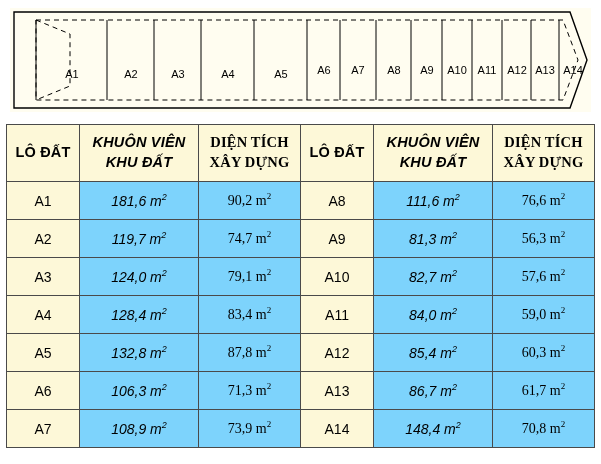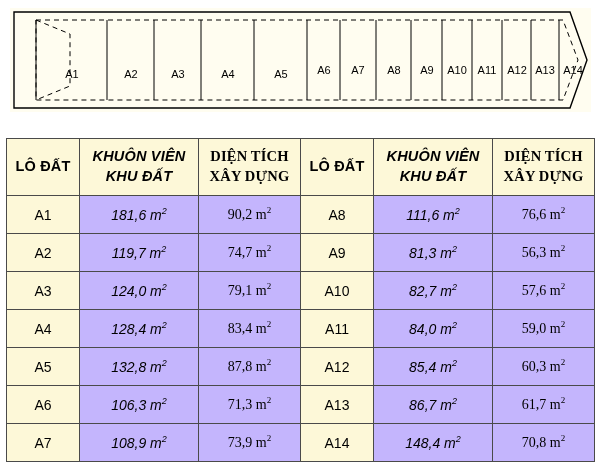--- a/index.html
+++ b/index.html
@@ -31,42 +31,42 @@
     font-size: 11px;
     color: #000;
     white-space: nowrap;
     transform: translate(-50%, -50%);
   }
 
   
   #area-table {
     border-collapse: collapse;
     width: 581px;
-    margin: 26px auto 0 auto;
+    margin: 12px auto 0 auto;
     table-layout: fixed;
   }
   #area-table th,
   #area-table td {
     border: 1px solid #4a4a4a;
     text-align: center;
     vertical-align: middle;
     font-size: 14px;
     padding: 0;
     height: 37px;
   }
   #area-table thead th {
     background: #fdf8d8;
     font-weight: bold;
     font-size: 14.5px;
     height: 56px;
     line-height: 1.35;
     letter-spacing: 0.2px;
   }
   #area-table tbody td {
-    background: #c4b5fd;
+    background: #7dd3fc;
   }
   #area-table tbody td.lot-cell {
     background: #fdf8d8;
   }
   .col-lot { width: 72px; }
   .col-a   { width: 118px; font-style: italic; }
   .col-b   { width: 101px; font-family: Liberation Serif, serif; }
   sup {
     font-size: 9px;
     vertical-align: super;

